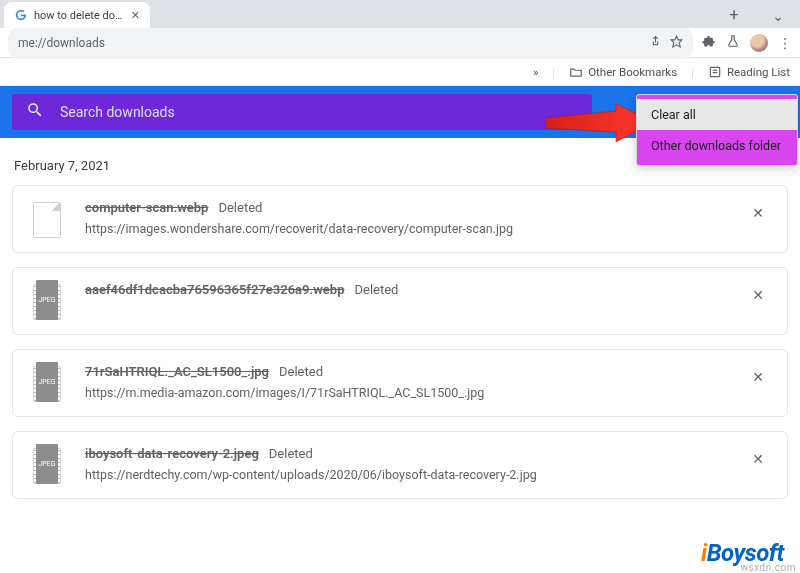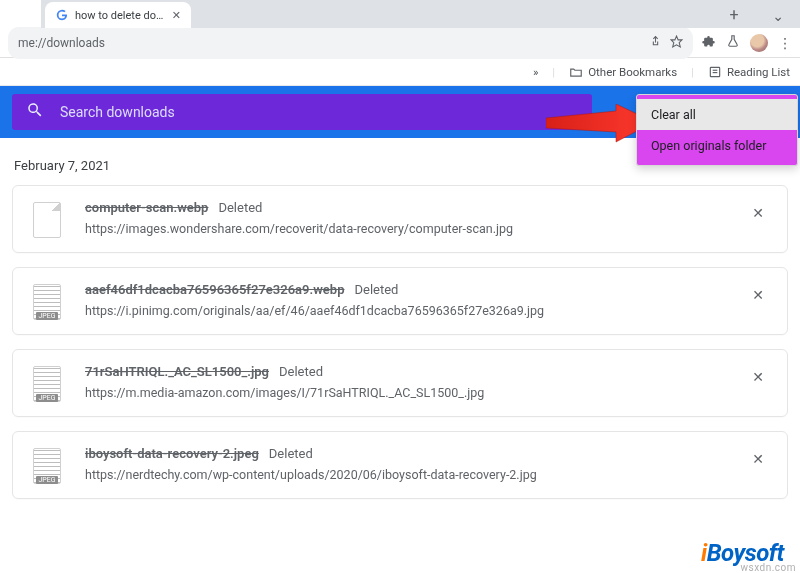--- a/index.html
+++ b/index.html
@@ -1,19 +1,19 @@
 <!DOCTYPE html>
 <html><head>
 <meta charset="utf-8">
 <style>
   * { box-sizing: border-box; margin: 0; padding: 0; font-family: -apple-system, "Segoe UI", Roboto, Arial, sans-serif; }
   html, body { width: 800px; height: 573px; overflow: hidden; background: #fff; }
 
   
-  .tab-strip { height: 28px; background: #dee1e6; display: flex; align-items: flex-end; padding-left: 4px; position: relative; margin-left: 41px; }
+  .tab-strip { height: 28px; background: #dee1e6; display: flex; align-items: flex-end; padding-left: 4px; position: relative; }
   .tab { display: flex; align-items: center; height: 26px; background: #fff; border-radius: 8px 8px 0 0; padding: 0 8px 0 10px; min-width: 145px; font-size: 11px; color: #3c4043; gap: 6px; }
   .favicon { width: 14px; height: 14px; position: relative; }
   .tab-close { width: 14px; height: 14px; display: flex; align-items: center; justify-content: center; color: #5f6368; border-radius: 50%; cursor: pointer; }
   .new-tab { position: absolute; right: 56px; top: 5px; font-size: 16px; color: #5f6368; width: 20px; text-align: center; cursor: pointer; }
   .win-menu { position: absolute; right: 16px; top: 8px; font-size: 14px; color: #5f6368; cursor: pointer; }
 
   .addr-bar { height: 30px; background: #fff; border-bottom: 1px solid #e0e0e0; display: flex; align-items: center; padding: 0 8px; gap: 8px; }
   .url-box { flex: 1; height: 22px; background: #f1f3f4; border-radius: 11px; display: flex; align-items: center; padding: 16px 10px; font-size: 12px; color: #5f6368; justify-content: space-between; }
   .url-text { white-space: nowrap; overflow: hidden; text-overflow: ellipsis; }
   .url-icons { display: flex; gap: 8px; color: #5f6368; font-size: 12px; }
@@ -34,21 +34,21 @@
 
   .content { padding: 14px 12px 0 12px; }
   .date-hdr { font-size: 13px; color: #3c4043; margin: 6px 0 12px 2px; }
 
   .dl-list { display: flex; flex-direction: column; gap: 14px; }
   .dl-card { border: 1px solid #e5e5e5; border-radius: 6px; padding: 14px 16px 14px 20px; display: flex; align-items: flex-start; gap: 24px; box-shadow: 0 1px 1px rgba(0,0,0,0.02); }
   .dl-thumb { width: 28px; height: 36px; margin-top: 2px; }
   .dl-thumb.generic { border: 1px solid #d0d0d0; border-radius: 2px; position: relative; background: #fff; }
   .dl-thumb.generic::after { content:""; position:absolute; top:0; right:0; width:8px; height:8px; background:linear-gradient(135deg, transparent 49%, #d0d0d0 50%); }
   .dl-thumb.jpeg { display:flex; flex-direction:column; align-items:center; justify-content:flex-end; border:1px solid #d0d0d0; border-radius:2px; background: repeating-linear-gradient(0deg,#bdbdbd 0 1px,#fff 1px 4px); }
-  .jpeg-tag { font-size:7px; background:#8d8d8d; color:#fff; padding:0 2px; border-radius:1px; margin-bottom:-1px; }
+  .jpeg-tag { font-size:7px; background:#8d8d8d; color:#fff; padding:16px 2px; border-radius:1px; margin-bottom:-1px; }
 
   .dl-info { flex:1; min-width:0; }
   .dl-title-row { display:flex; align-items:flex-end; gap:10px; font-size:13px; }
   .dl-name { color:#5f6368; text-decoration: line-through; font-weight:600; }
   .dl-status { color:#5f6368; }
   .dl-url { font-size:12.5px; color:#5f6368; margin-top:6px; white-space:nowrap; overflow:hidden; text-overflow:ellipsis; }
   .dl-x { width:26px; height:26px; display:flex; align-items:center; justify-content:center; color:#5f6368; border-radius:50%; cursor:pointer; font-size:14px; }
 
   
   .ctx-menu { position:absolute; top:8px; right:2px; width:162px; background:#d946ef; border:1px solid #d7d7d7; border-radius:3px; box-shadow:0 3px 10px rgba(0,0,0,0.18); padding:4px 0; z-index:30; }
@@ -143,21 +143,21 @@
         <svg viewBox="0 0 24 24">
             <path d="M15.5 14h-.8l-.3-.3a6.5 6.5 0 1 0-.7.7l.3.3v.8l5 5 1.5-1.5-5-5zM9.5 14a4.5 4.5 0 1 1 0-9 4.5 4.5 0 0 1 0 9z"></path>
           </svg>
       </span>
       <input class="search-input" placeholder="Search downloads" style="">
     </div>
   </div>
 
   <div class="ctx-menu">
     <div class="ctx-item hover">Clear all</div>
-    <div class="ctx-item">Open originals folder</div>
+    <div class="ctx-item">Other downloads folder</div>
   </div>
 
   <svg class="arrow" width="110" height="40" viewBox="0 0 110 40">
     <defs>
         <linearGradient id="rg" x1="0" x2="1">
           <stop offset="0" stop-color="#d82018"></stop>
           <stop offset="1" stop-color="#ff3a2f"></stop>
         </linearGradient>
       </defs>
     <polygon points="0,14 70,7 70,0 108,18 70,38 70,28 0,24" fill="url(#rg)" stroke="#a81810" stroke-width="0.5"></polygon>
@@ -182,21 +182,20 @@
 
       <div class="dl-card">
         <div class="dl-thumb jpeg">
             <span class="jpeg-tag">JPEG</span>
           </div>
         <div class="dl-info">
           <div class="dl-title-row">
             <span class="dl-name">aaef46df1dcacba76596365f27e326a9.webp</span>
             <span class="dl-status">Deleted</span>
           </div>
-          <div class="dl-url">https://i.pinimg.com/originals/aa/ef/46/aaef46df1dcacba76596365f27e326a9.jpg</div>
         </div>
         <div class="dl-x">✕</div>
       </div>
 
       <div class="dl-card">
         <div class="dl-thumb jpeg">
             <span class="jpeg-tag">JPEG</span>
           </div>
         <div class="dl-info">
           <div class="dl-title-row">

